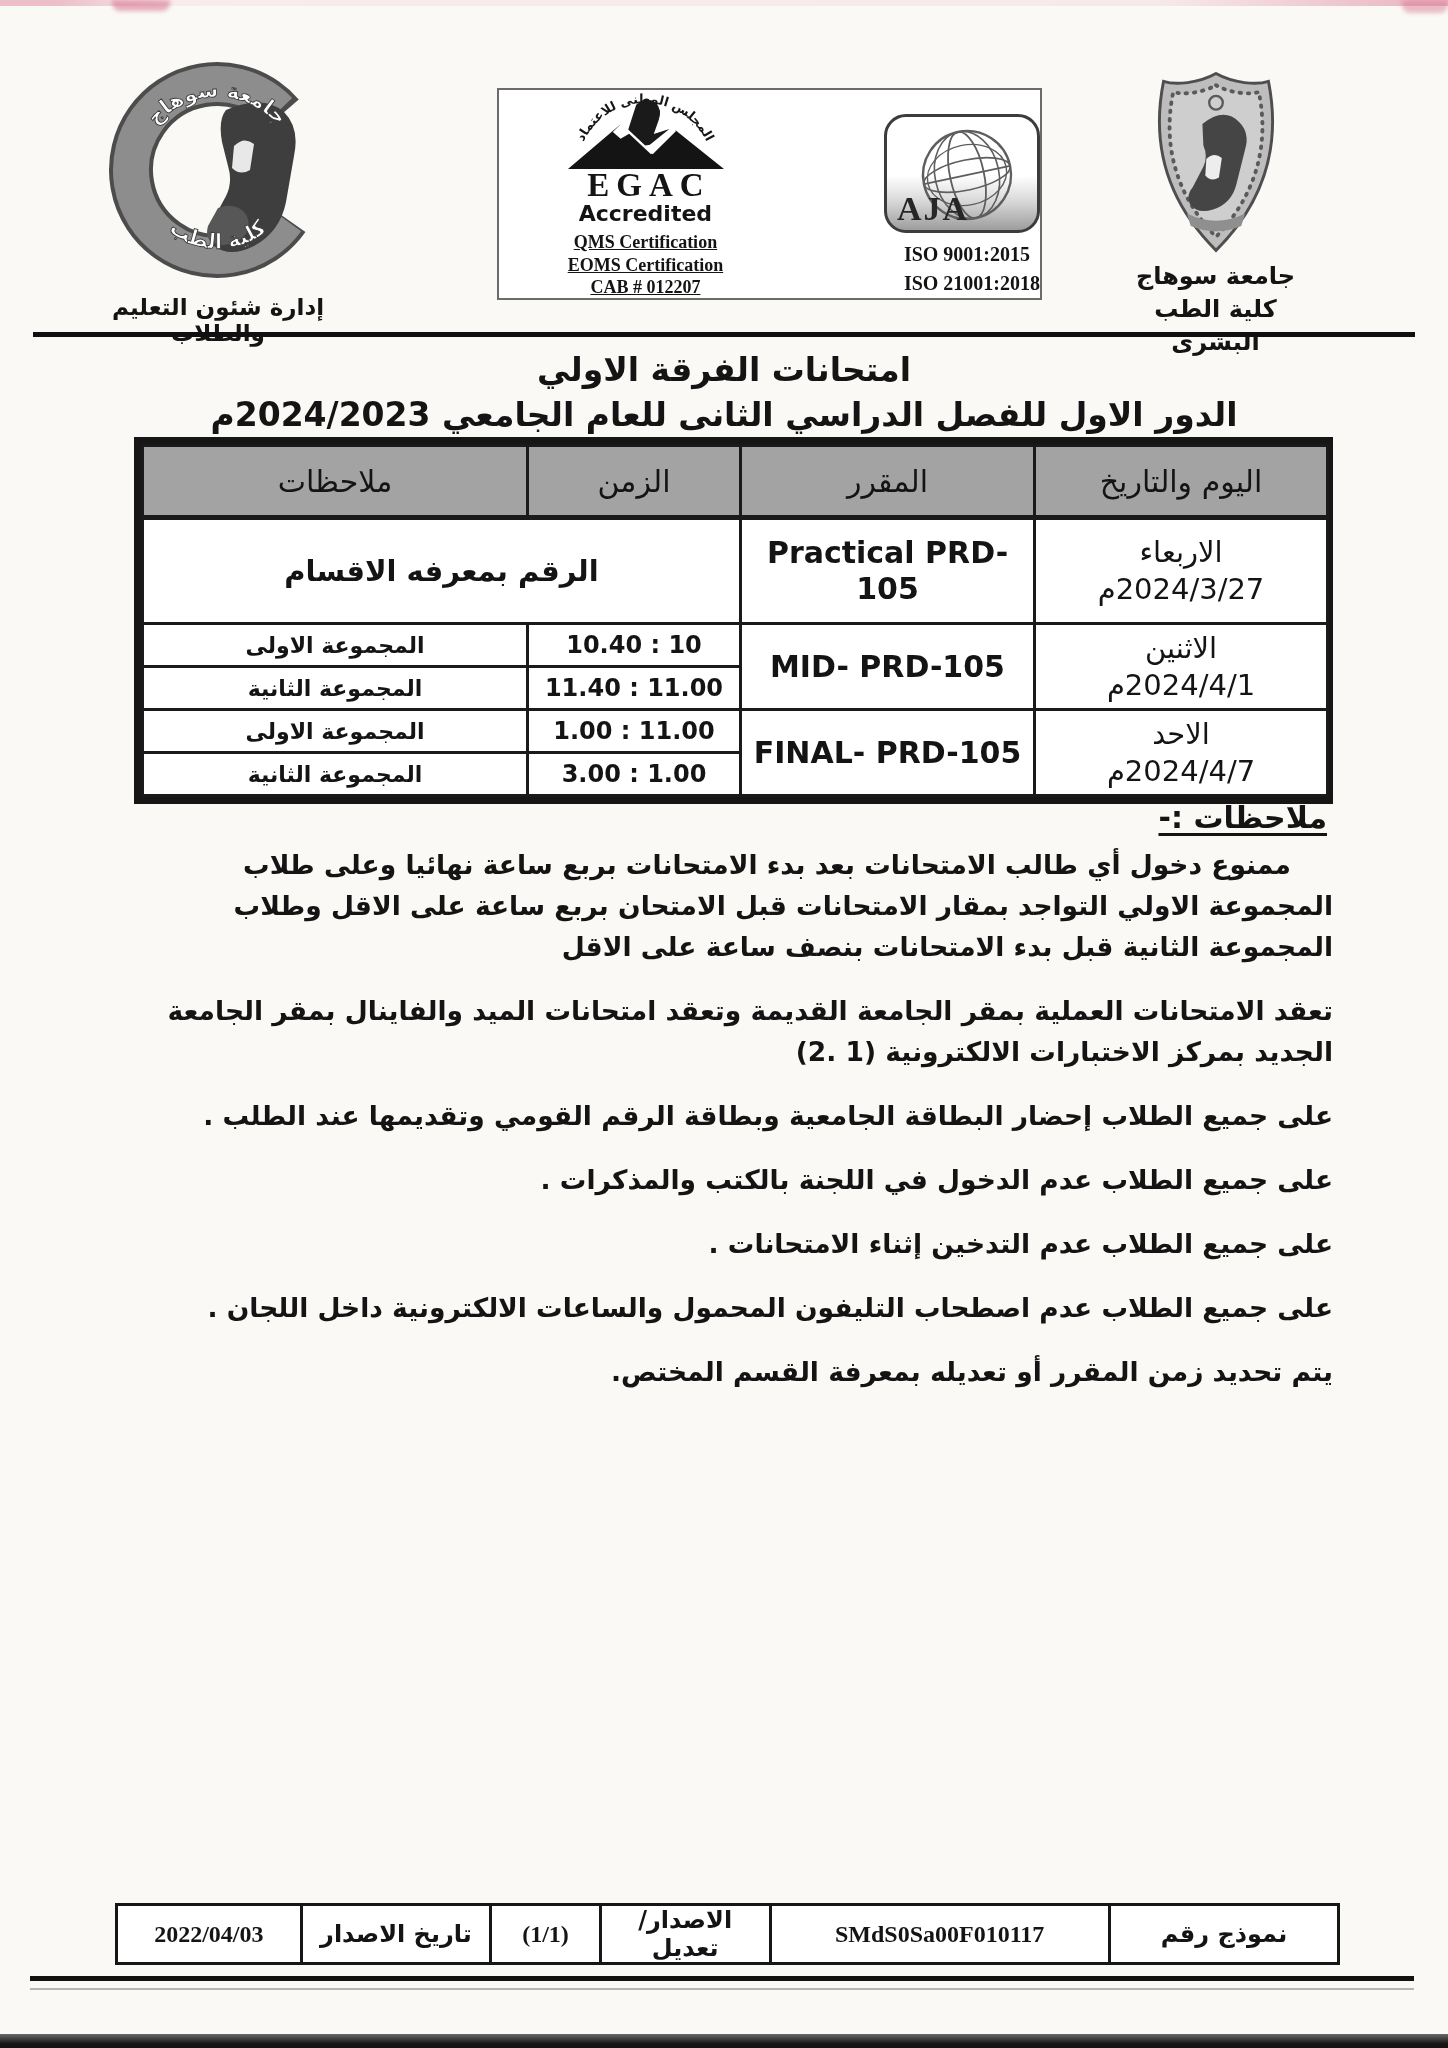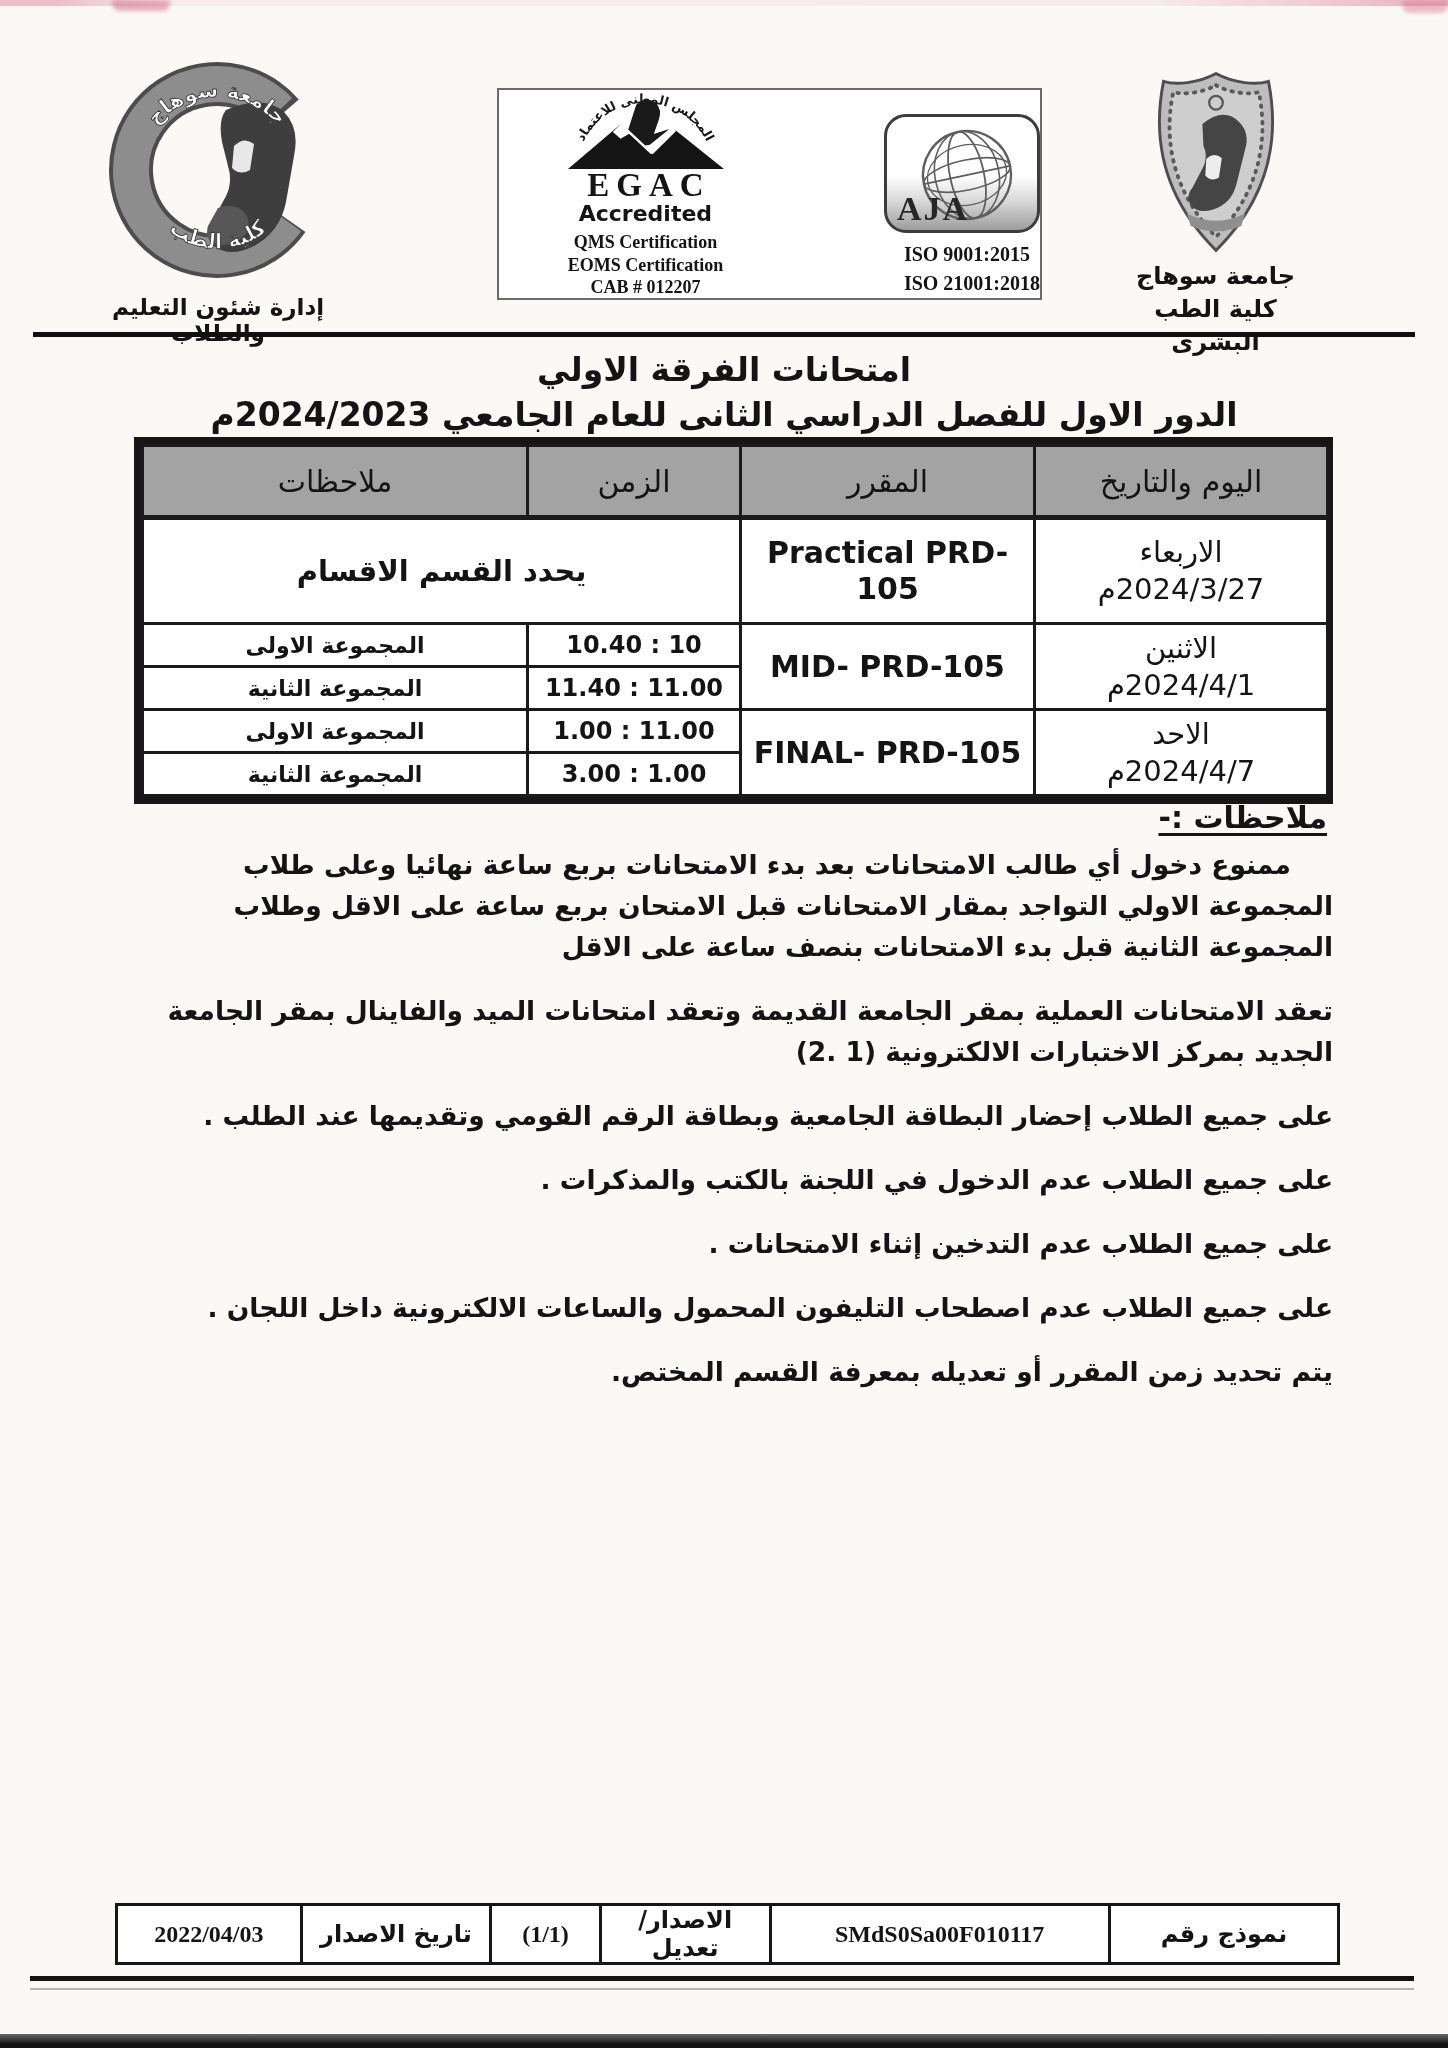--- a/index.html
+++ b/index.html
@@ -25,21 +25,21 @@
   .left-logo-block svg { overflow:visible; }
   .left-logo-caption { margin-top:4px; font-size:23px; font-weight:700; direction:rtl; }
 
   .cert-box { position:absolute; top:88px; left:497px; width:545px; height:212px;
     background:#fff; border:2px solid #6b6b6b; display:flex; box-sizing:border-box; }
   .egac-col { flex:1.18; display:flex; flex-direction:column; align-items:center; padding-top:3px; }
   .egac-name { font-family:"Liberation Serif", serif; font-size:33px; font-weight:700; letter-spacing:7px;
     line-height:1; margin-top:-2px; padding-left:7px; }
   .egac-accredited { font-size:22px; font-weight:700; line-height:1.1; }
   .egac-lines { margin-top:5px; text-align:center; font-family:"Liberation Serif", serif;
-    font-size:18px; font-weight:700; line-height:1.25; }
+    font-size:18px; font-weight:700; line-height:1.25;text-decoration:underline; }
   .aja-col { flex:1; display:flex; flex-direction:column; align-items:flex-end; padding-top:24px; }
   .aja-box { position:relative; width:156px; height:138px; border:3px solid #3c3c3c; border-radius:22px;
     background:linear-gradient(180deg,#ffffff 52%,#d7d7d7 75%,#9d9d9d 100%); overflow:hidden; box-sizing:border-box; }
   .aja-name { position:absolute; left:10px; bottom:4px; font-family:"Liberation Serif", serif;
     font-size:34px; font-weight:700; letter-spacing:2px; color:#262626; line-height:1; }
   .iso-lines { margin-top:7px; text-align:left; font-family:"Liberation Serif", serif;
     font-size:20px; font-weight:700; line-height:1.45; }
 
   .right-logo-block { position:absolute; top:68px; left:1128px; width:175px; text-align:center; }
   .right-logo-caption { font-size:24px; font-weight:700; line-height:33px; direction:rtl; }
@@ -191,21 +191,21 @@
           <th>المقرر</th>
           <th>الزمن</th>
           <th>ملاحظات</th>
         </tr>
       </thead>
       <tbody>
         <tr class="row-practical">
           <td class="day-cell">الاربعاء
 2024/3/27م</td>
           <td class="course-cell">Practical PRD-105</td>
-          <td class="note-merged-cell" colspan="2">يحدد القسم الاقسام</td>
+          <td class="note-merged-cell" colspan="2">الرقم بمعرفه الاقسام</td>
         </tr>
         <tr class="row-slim">
           <td class="day-cell" rowspan="2">الاثنين
 2024/4/1م</td>
           <td class="course-cell" rowspan="2">MID- PRD-105</td>
           <td class="time-cell">10.40 : 10</td>
           <td class="group-cell">المجموعة الاولى</td>
         </tr>
         <tr class="row-slim">
           <td class="time-cell">11.40 : 11.00</td>

